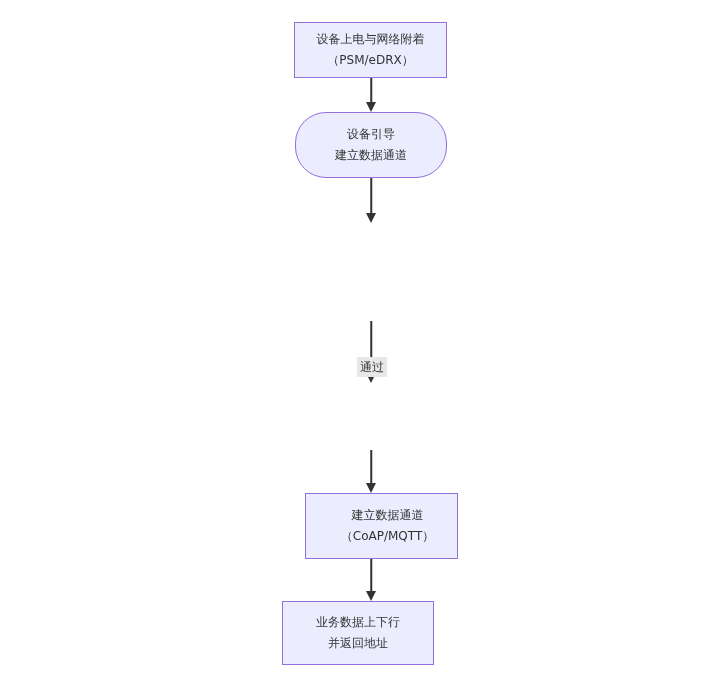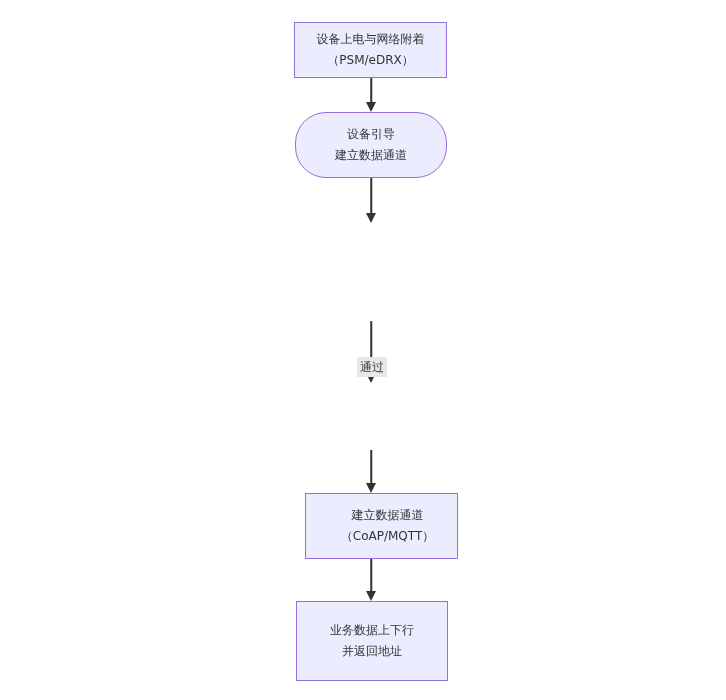--- a/index.html
+++ b/index.html
@@ -120,18 +120,18 @@
   <div class="node rect" style="left:305px; top:493px; width:153px; height:66px;padding-left:12px;">
     <span>建立数据通道</span>
     <span>（CoAP/MQTT）</span>
   </div>
 
   <div class="flow-arrow" style="left:371px; top:559px; height:42px;">
     <div class="arrow-line"></div>
     <div class="arrow-head"></div>
   </div>
 
-  <div class="node rect" style="left:296px; top:601px; width:152px; height:80px;">
+  <div class="node rect" style="left:282px; top:601px; width:152px; height:64px;">
     <span>业务数据上下行</span>
     <span>并返回地址</span>
   </div>
 
 </div>
 
 </body></html>

